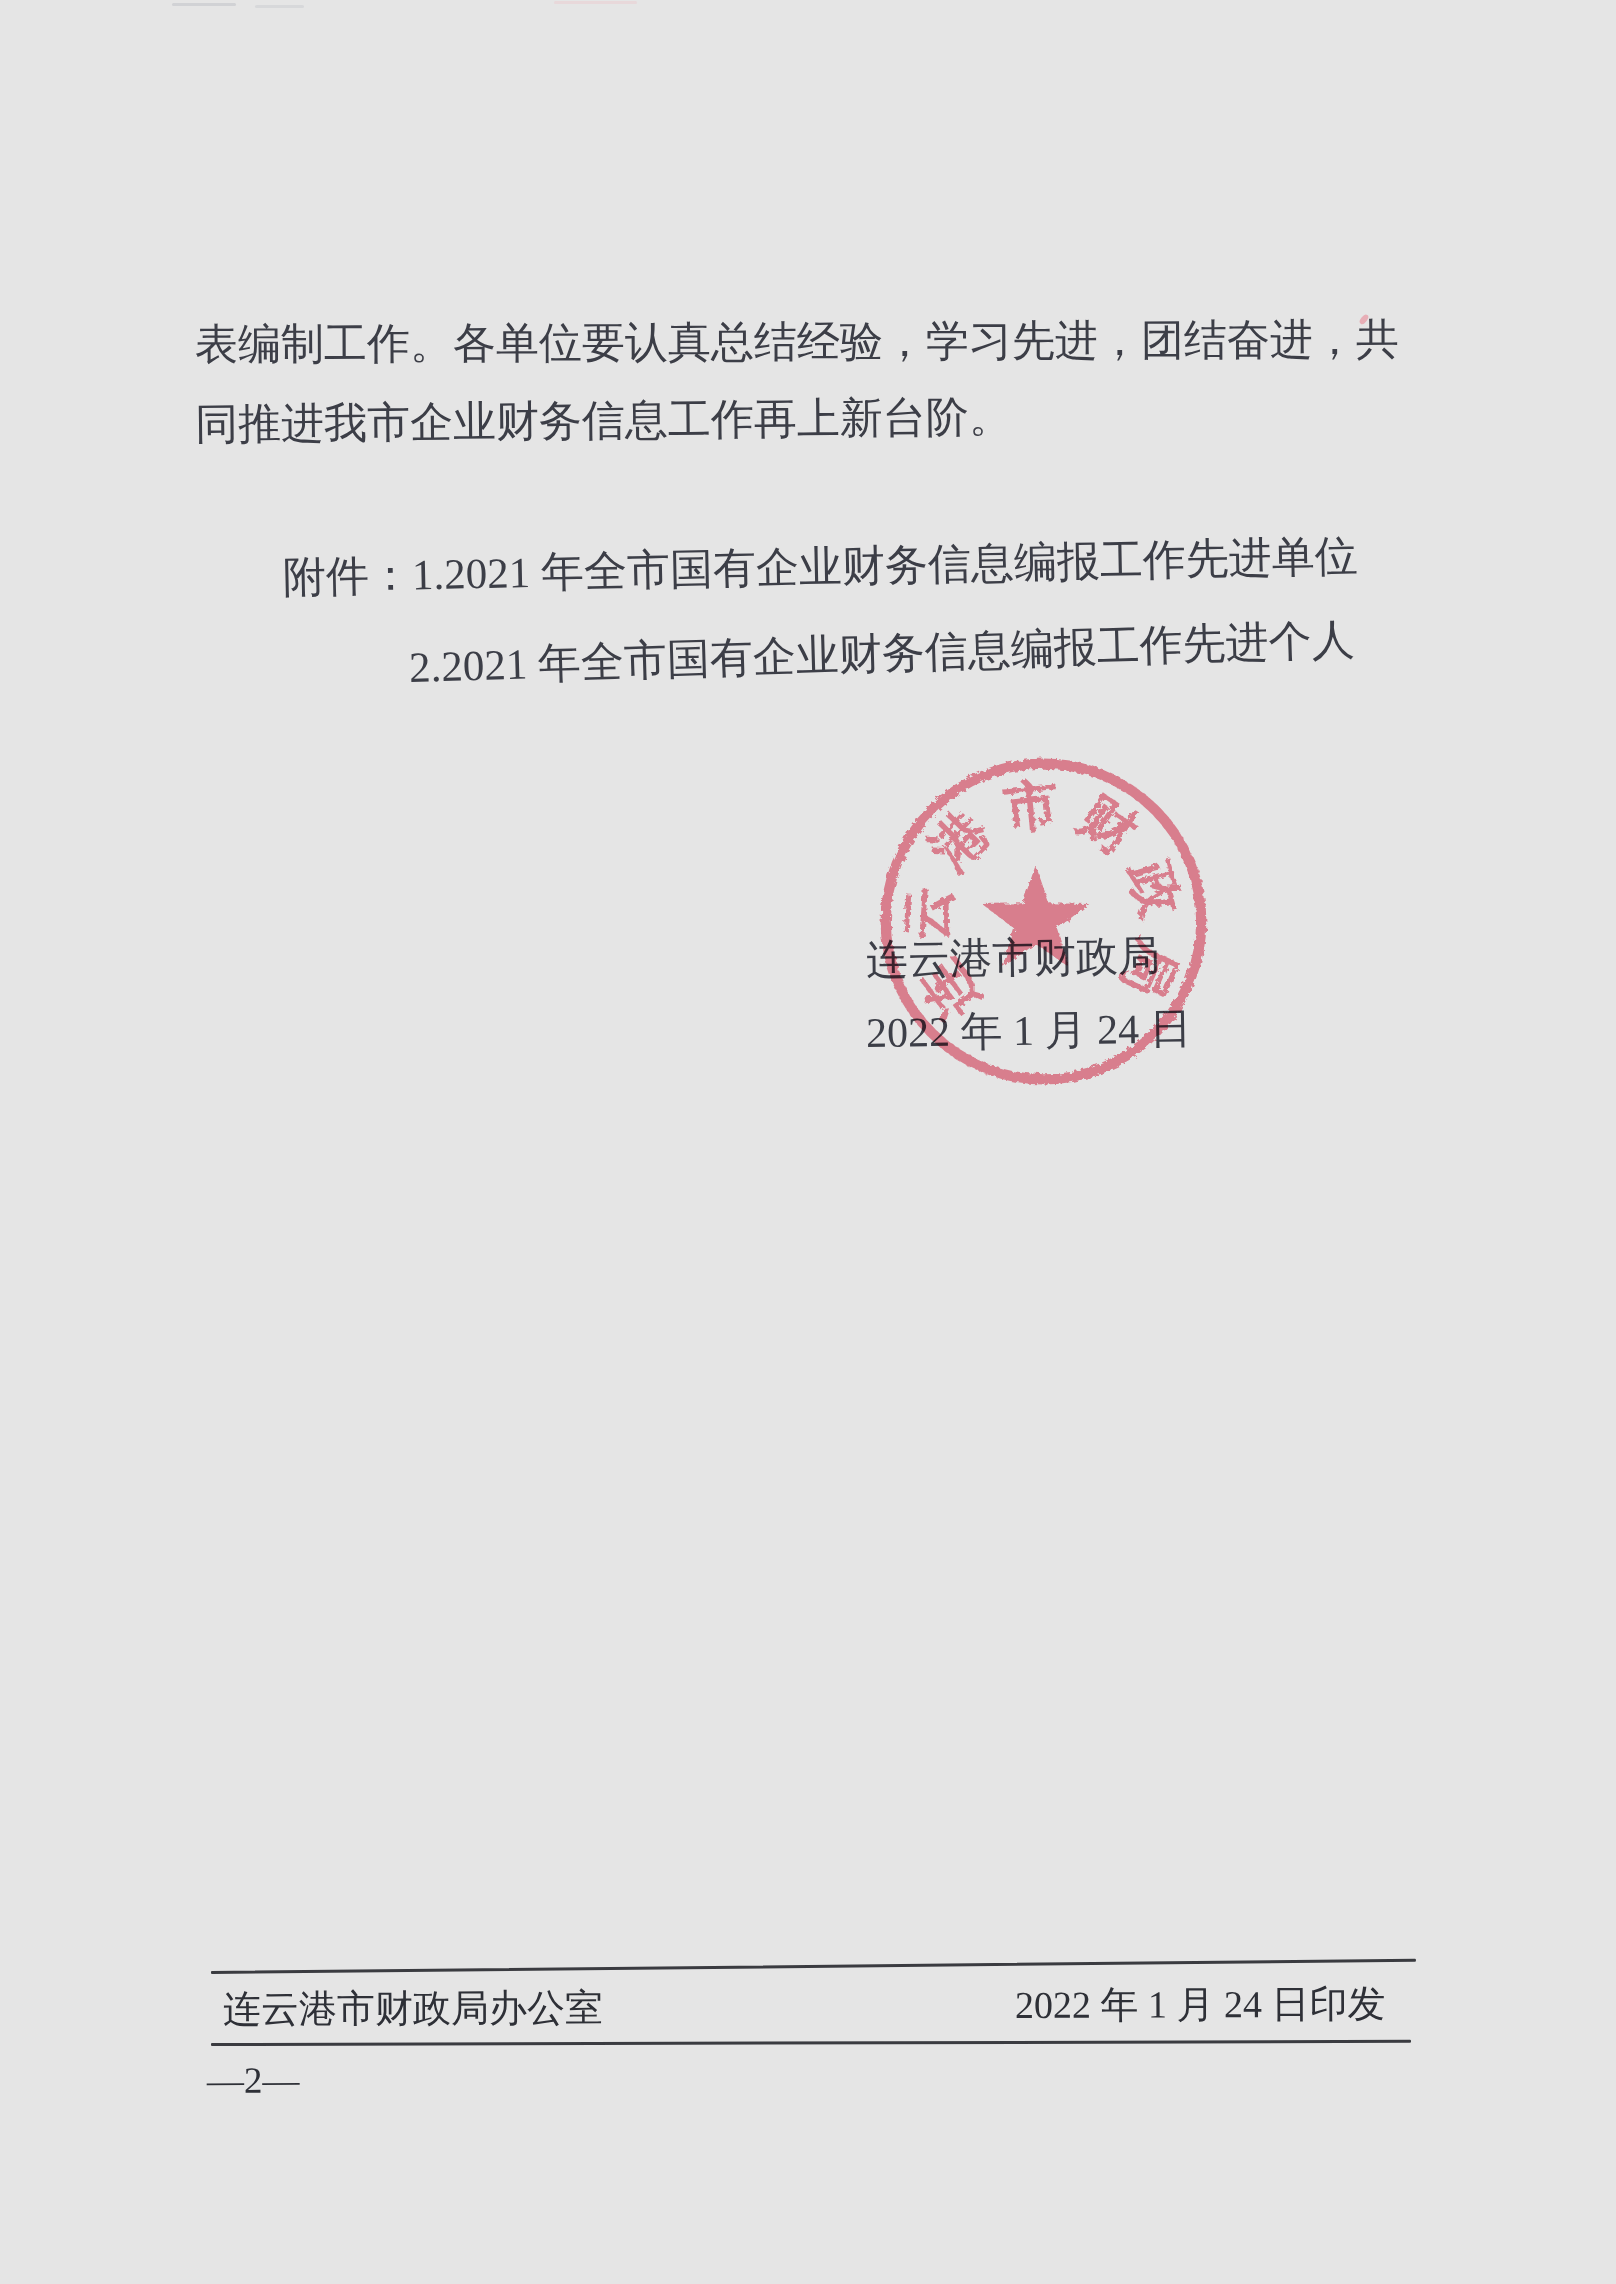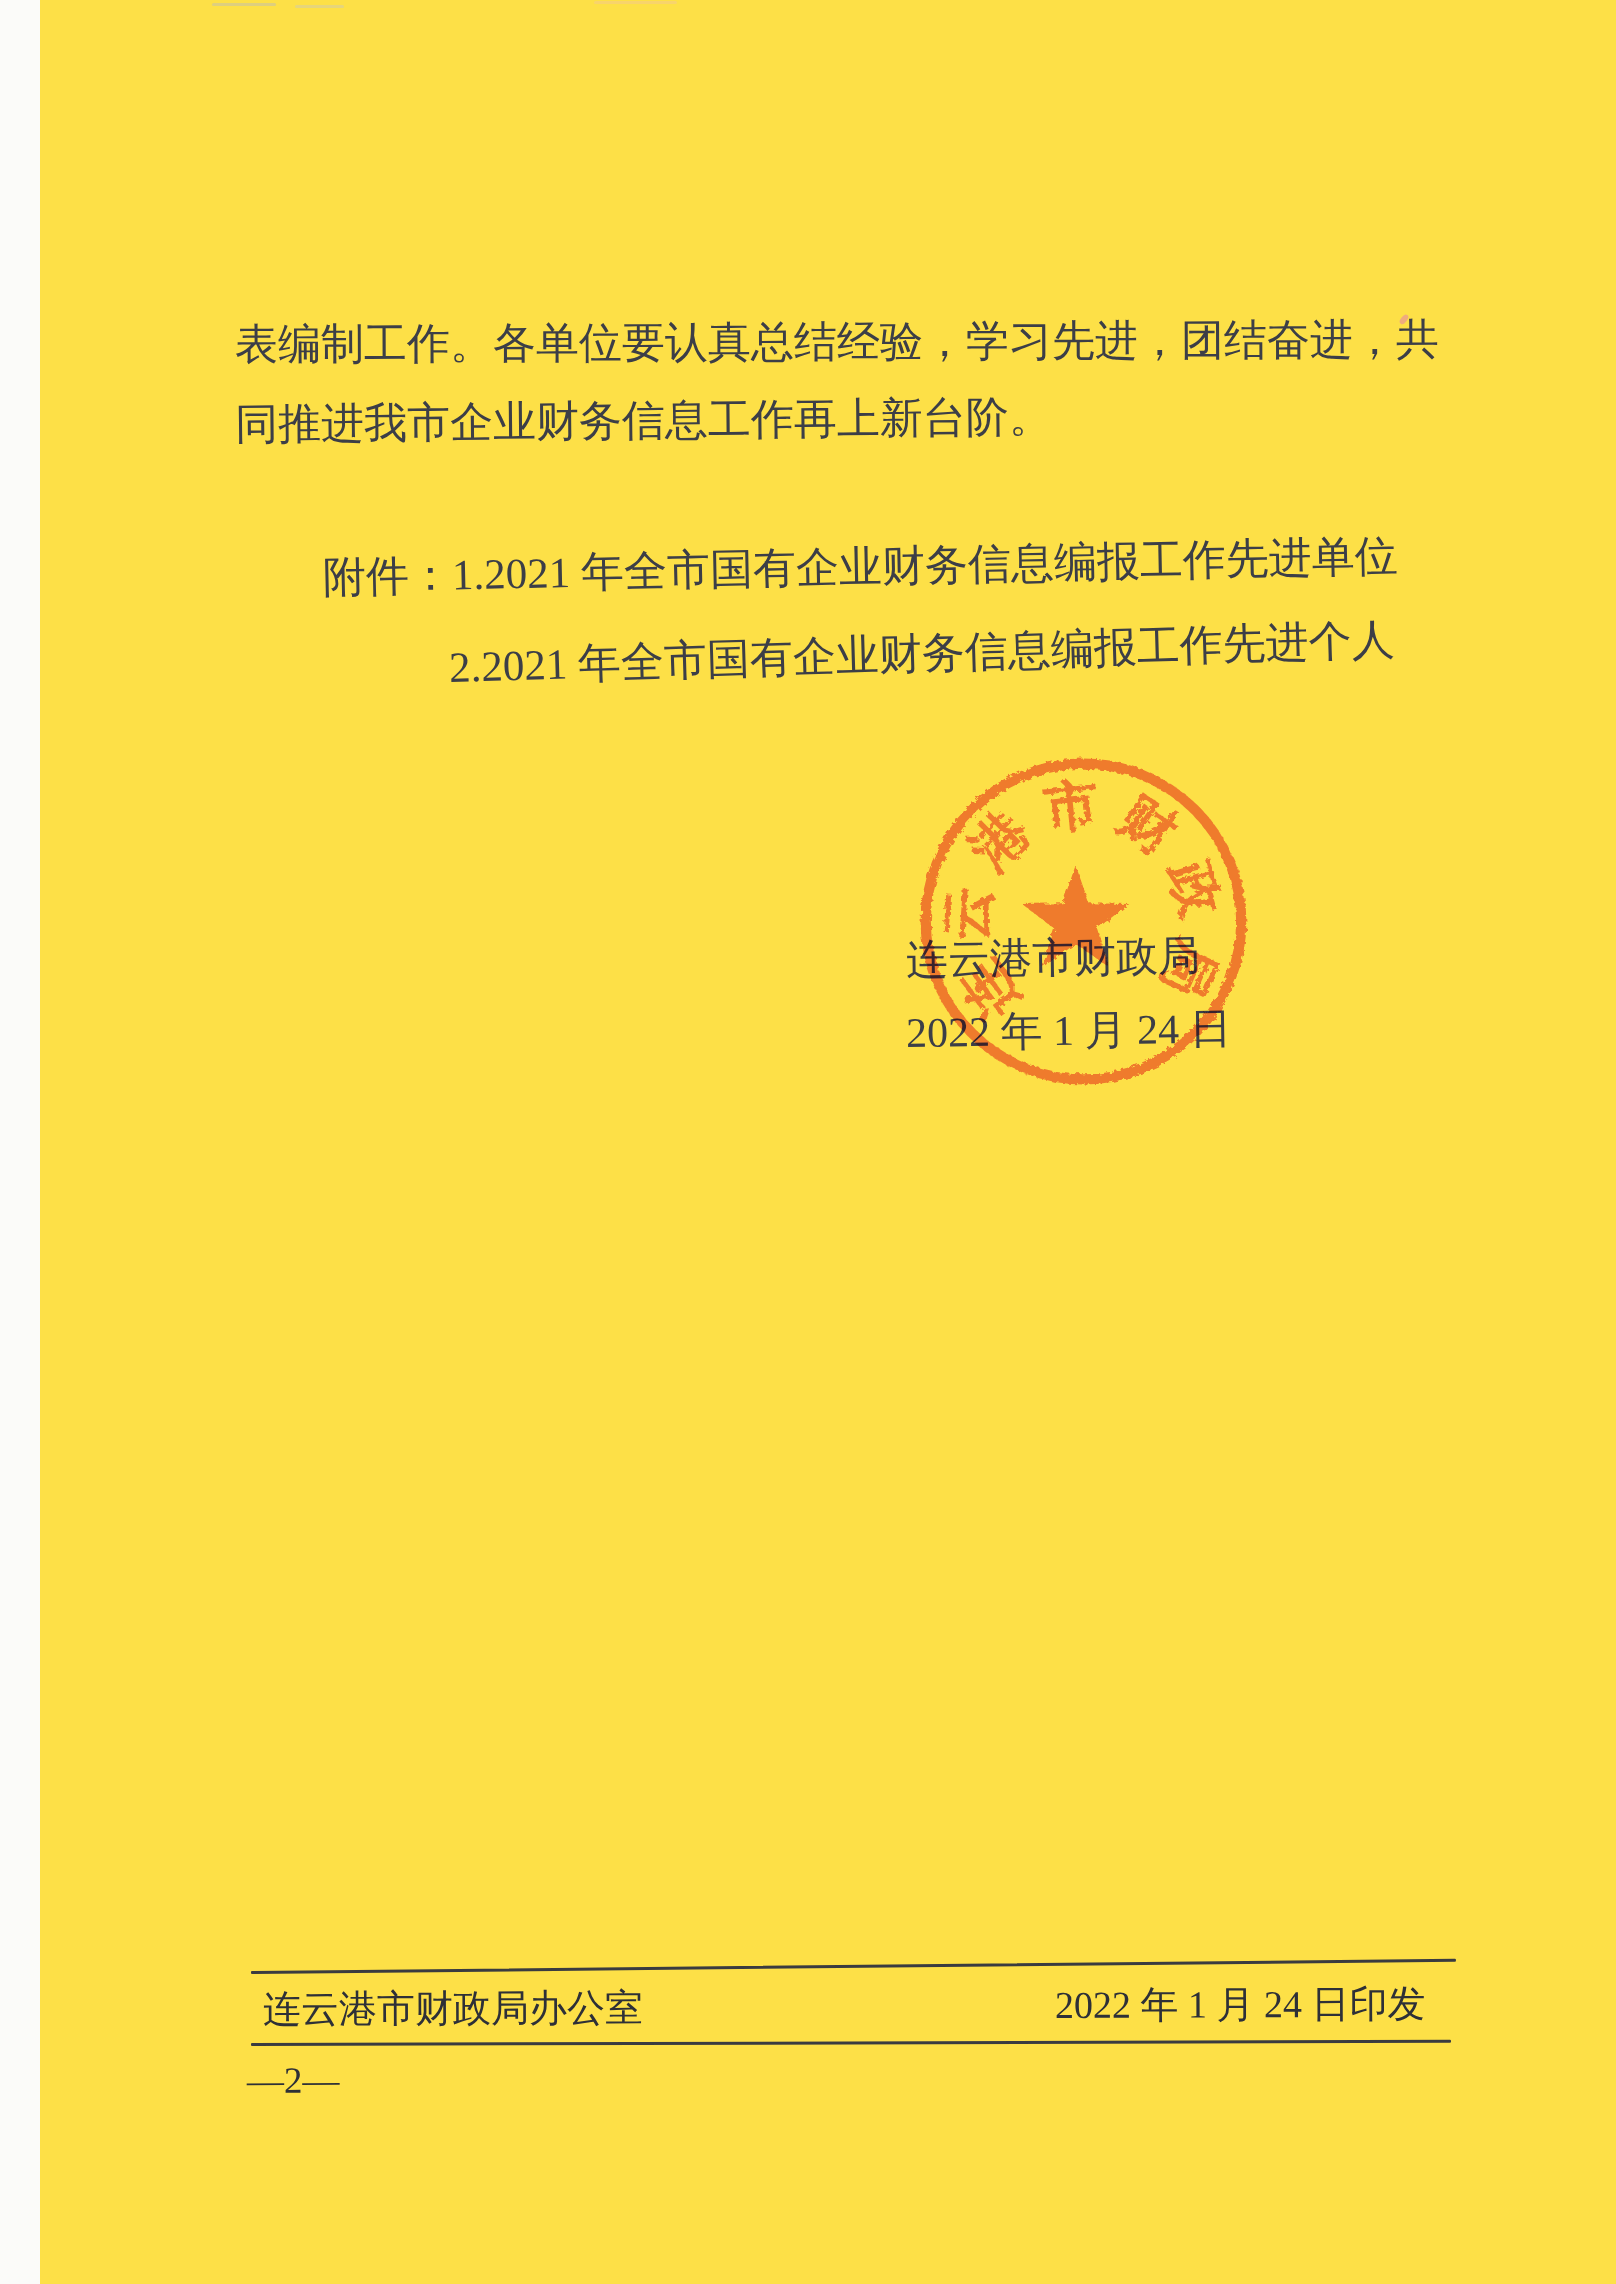--- a/index.html
+++ b/index.html
@@ -5,22 +5,21 @@
   html, body { margin: 0; padding: 0; }
   body {
     width: 1617px; height: 2284px;
     background: #fbfbf9;
     position: relative;
     overflow: hidden;
     font-family: "Liberation Serif", "DejaVu Serif", serif;
   }
   .page {
     position: absolute; inset: 0;
-    background: #fde047;
-    margin-left: 40px;
+    background: #e5e5e5;
   }
   .tline {
     position: absolute;
     white-space: nowrap;
     color: #3c3e47;
     line-height: 1;
     letter-spacing: 0;
     transform-origin: left center;
   }
   .body-text   { font-size: 43px; }

